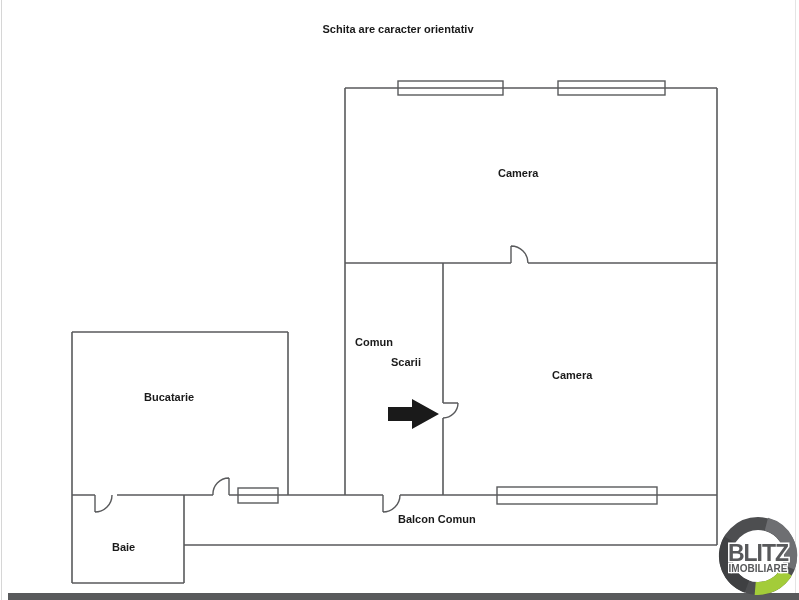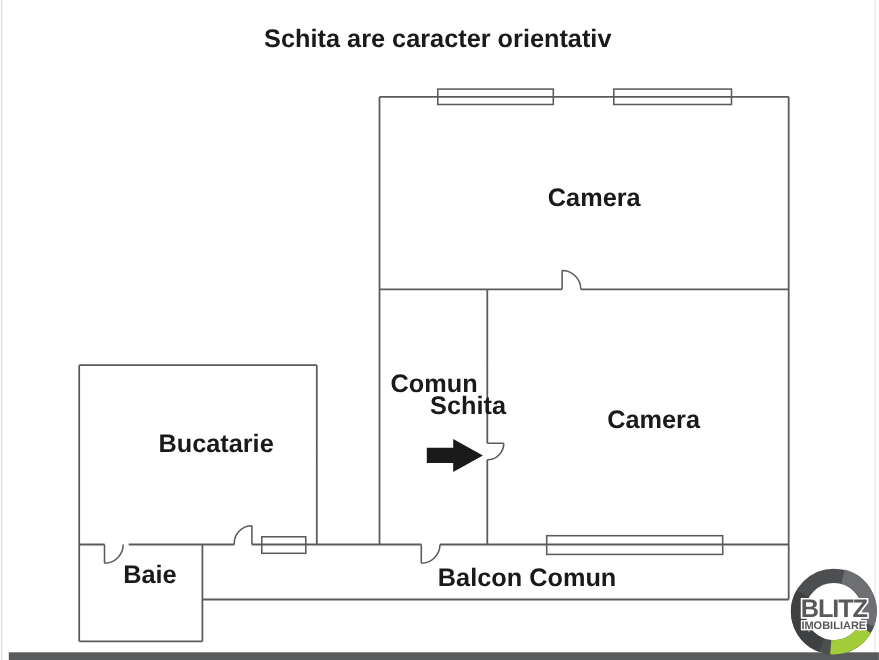--- a/index.html
+++ b/index.html
@@ -7,21 +7,21 @@
     position:relative;
     width:799px;height:600px;
     background:#ffffff;
     overflow:hidden;
     font-family:"Liberation Sans",sans-serif;
   }
   #plan-svg{position:absolute;left:0;top:0;}
   .lbl{
     position:absolute;
     color:#1a1a1a;
-    font-size:23px;
+    font-size:11px;
     font-weight:600;
     white-space:nowrap;
     line-height:1;
   }
   .title{transform:translateX(-50%);}
   .edge{position:absolute;top:0;bottom:0;width:1px;}
   .edge.left{left:1px;background:#d6d6d6;}
   .edge.right{left:795px;background:#e4e4e4;}
 </style>
 </head>
@@ -75,21 +75,21 @@
   </svg>
 
   <div class="lbl title" style="left:398px;top:24px;">Schita are caracter orientativ</div>
 
   <div class="lbl" style="left:498px;top:168px;">Camera</div>
 
   <div class="lbl" style="left:552px;top:370px;">Camera</div>
 
   <div class="lbl" style="left:355px;top:337px;">Comun</div>
 
-  <div class="lbl" style="left:391px;top:357px;">Schita</div>
+  <div class="lbl" style="left:391px;top:357px;">Scarii</div>
 
   <div class="lbl" style="left:144px;top:392px;text-align:right;">Bucatarie</div>
 
-  <div class="lbl" style="left:112px;top:511px;">Baie</div>
+  <div class="lbl" style="left:112px;top:542px;">Baie</div>
 
   <div class="lbl" style="left:398px;top:514px;">Balcon Comun</div>
 
 </div>
 
 </body></html>

